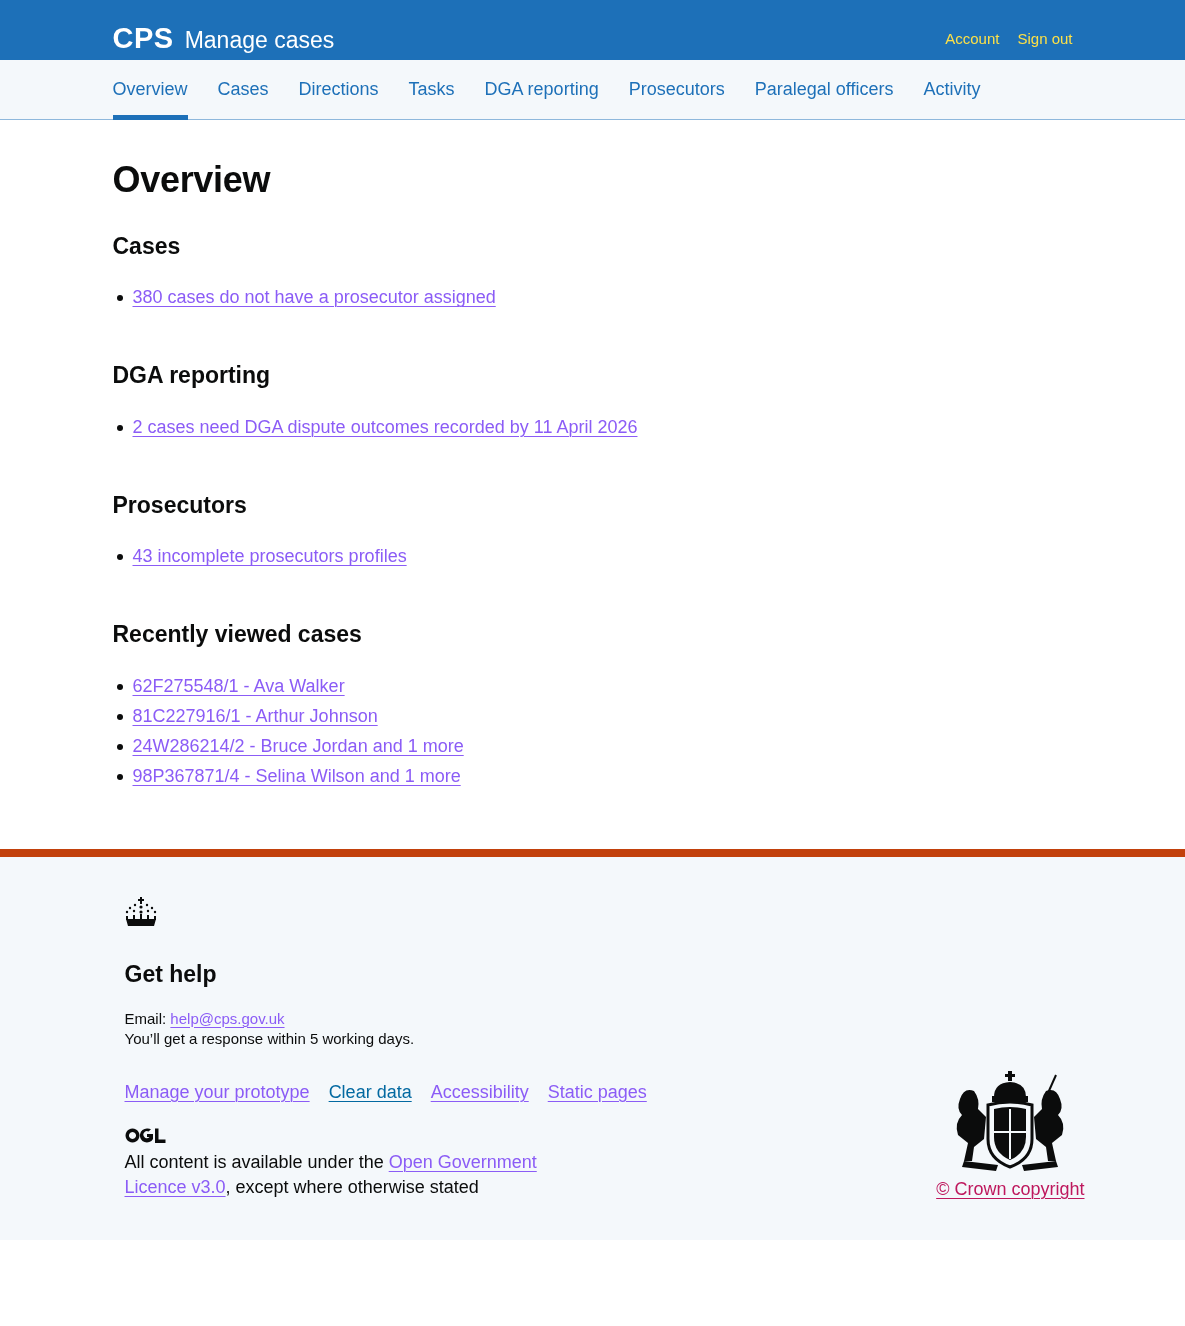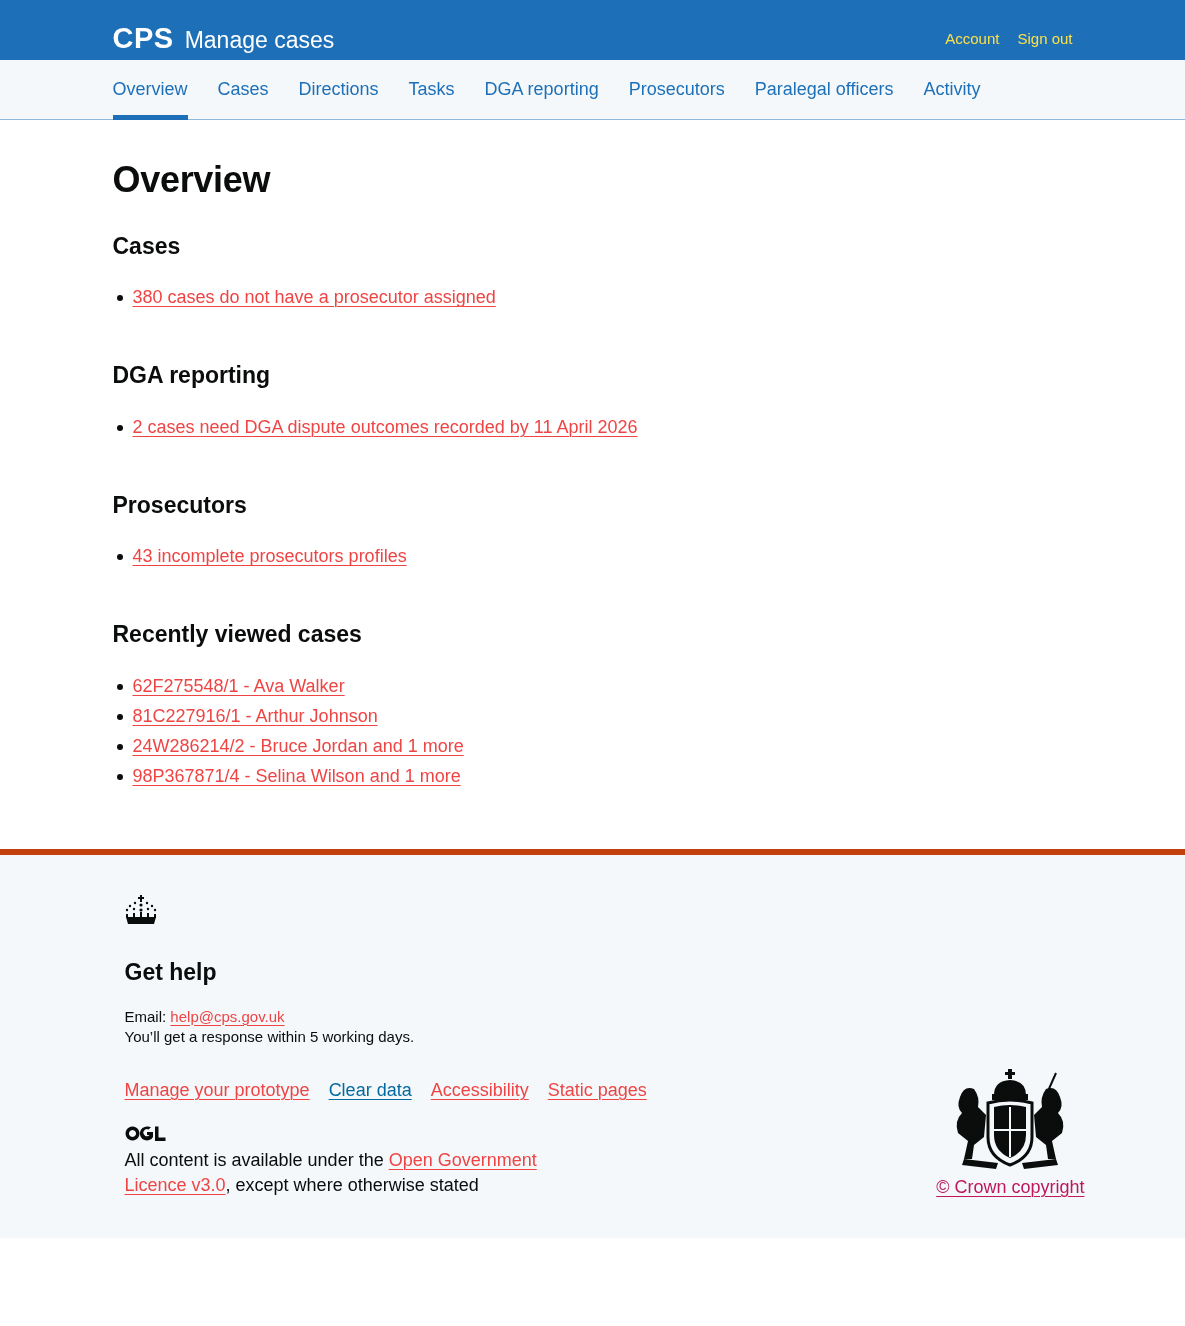--- a/index.html
+++ b/index.html
@@ -1,18 +1,18 @@
 <!DOCTYPE html>
 <html><head>
 <meta charset="utf-8">
 <style>
   * { box-sizing: border-box; margin: 0; padding: 0; }
   html, body { width: 1185px; background: #ffffff; }
   body { font-family: "Liberation Sans", "DejaVu Sans", sans-serif; color: #0b0c0c; }
-  a { color: #ef4444; text-decoration: underline; text-underline-offset: 3px; text-decoration-thickness: 1px; }
+  a { color: #8b5cf6; text-decoration: underline; text-underline-offset: 3px; text-decoration-thickness: 1px; }
   .width { width: 960px; margin: 0 auto; }
 
   
   .header { background: #1d70b8; height: 60px; }
   .header .width { display: flex; align-items: center; justify-content: space-between; height: 76px; }
   .brand { display: flex; align-items: baseline; color: #fff; }
   .brand-logo { font-weight: 700; font-size: 29px; letter-spacing: 0.5px; color: #fff; }
   .brand-service { font-size: 23px; margin-left: 11px; color: #fff; }
   .header-links { display: flex; gap: 18px; }
   .header-links a { color: #fde047; text-decoration: none; font-size: 15px; }
@@ -28,21 +28,21 @@
   main { padding-top: 40px; padding-bottom: 58px; }
   h1 { font-size: 36px; font-weight: 700; line-height: 1.1; margin-bottom: 33px; letter-spacing: -0.3px; }
   h2 { font-size: 23px; font-weight: 700; line-height: 1.2; margin-bottom: 22px; }
   .section { margin-bottom: 50px; }
   .section:last-child { margin-bottom: 0; }
   ul.list { list-style: none; }
   ul.list li { position: relative; padding-left: 20px; font-size: 18px; line-height: 30px; }
   ul.list li::before { content: ""; position: absolute; left: 4px; top: 13px; width: 6px; height: 6px; border-radius: 50%; background: #0b0c0c; }
 
   
-  footer { background: #f4f8fb; border-top: 6px solid #c2410c; padding-top: 40px; padding-bottom: 40px; padding-left: 24px; }
+  footer { background: #f4f8fb; border-top: 8px solid #c2410c; padding-top: 40px; padding-bottom: 40px; padding-left: 24px; }
   .crown { width: 32px; height: 30px; }
   .footer-h2 { font-size: 23px; font-weight: 700; margin-top: 30px; margin-bottom: 20px; }
   .help { font-size: 15px; line-height: 20px; }
   .footer-bottom { display: flex; justify-content: space-between; align-items: flex-end; margin-top: 20px; }
   .footer-links { display: flex; gap: 19px; font-size: 18px; margin-bottom: 24px; }
   .footer-links a.visited { color: #0369a1; }
   .ogl { width: 41px; height: 17px; display: block; margin-bottom: 6px; }
   .licence { font-size: 18px; line-height: 25px; width: 430px; }
   .copyright { display: flex; flex-direction: column; align-items: center; }
   .arms { width: 120px; height: 104px; margin-bottom: 6px; }

